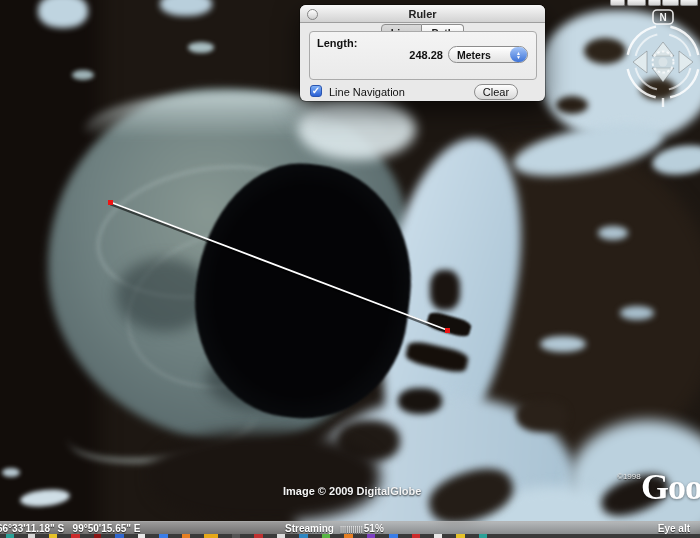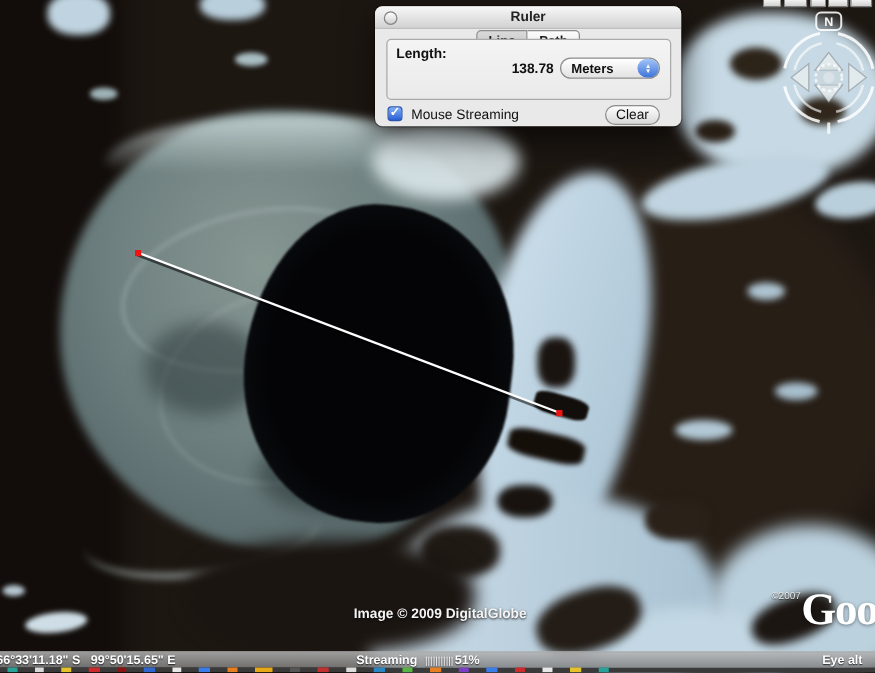--- a/index.html
+++ b/index.html
@@ -33,21 +33,21 @@
             border-radius:9px;background:linear-gradient(#ffffff,#e2e2e2);
             display:flex;align-items:center;box-sizing:border-box;}
   .dropdown .txt{padding-left:8px;font-size:10.5px;font-weight:bold;color:#111;}
   .dd-stepper{margin-left:auto;width:17px;height:15px;border-radius:8px;
               background:linear-gradient(#a3c4f9,#3e74d8);display:flex;flex-direction:column;
               align-items:center;justify-content:center;color:#fff;font-size:5px;line-height:4px;}
   .cb{position:absolute;left:10px;top:80px;width:12px;height:12px;border-radius:3px;
       background:linear-gradient(#7fb0f6,#2a5fd4);border:1px solid #2a55b0;box-sizing:border-box;
       color:#fff;font-size:10px;line-height:10px;font-weight:bold;text-align:center;}
   .cb-label{position:absolute;left:29px;top:81px;font-size:11px;color:#111;}
-  .clearbtn{position:absolute;left:184px;top:79px;width:44px;height:16px;border:1px solid #8d8d8d;
+  .clearbtn{position:absolute;left:174px;top:79px;width:44px;height:16px;border:1px solid #8d8d8d;
             border-radius:8px;background:linear-gradient(#fefefe,#d8d8d8);font-size:11px;
             color:#111;text-align:center;line-height:15px;box-sizing:border-box;}
   
   .compass{position:absolute;left:620px;top:8px;width:86px;height:100px;opacity:.95;}
   
   .tool-frag{position:absolute;top:0;height:5px;background:linear-gradient(#f2f2f2,#cfcfcf);
              border:1px solid #8a8a8a;border-top:none;border-radius:0 0 2px 2px;}
   
   .scalebar{position:absolute;left:0;top:497px;width:175px;height:26px;color:#fff;}
   .sb-label{position:absolute;left:52px;top:0;font-size:11px;font-weight:bold;
@@ -181,38 +181,38 @@
     <div class="titlebar">
       <div class="closebtn"></div>
       <span>Ruler</span>
     </div>
     <div class="tabs">
       <div class="tab sel">Line</div>
       <div class="tab unsel">Path</div>
     </div>
     <div class="groupbox"></div>
     <span class="len-label">Length:</span>
-    <span class="len-value">138.78</span>
+    <span class="len-value">248.28</span>
     <div class="dropdown">
       <span class="txt">Meters</span>
       <div class="dd-stepper">
         <span>▲</span>
         <span>▼</span>
       </div>
     </div>
     <div class="cb">
       <span>✓</span>
     </div>
-    <span class="cb-label">Mouse Streaming</span>
+    <span class="cb-label">Line Navigation</span>
     <div class="clearbtn">Clear</div>
   </div>
 
 
   <div class="credit">Image © 2009 DigitalGlobe</div>
-  <div class="logo-c">©2007</div>
+  <div class="logo-c">©1998</div>
   <div class="logo">Google</div>
 
   <div class="statusbar">
     <span class="coords">66°33'11.18" S   99°50'15.65" E</span>
     <span class="streaming">
       <span>Streaming</span>
       <span class="stream-bars">|||||||||||</span>
       <span>51%</span>
     </span>
     <span class="eyealt">Eye alt</span>

